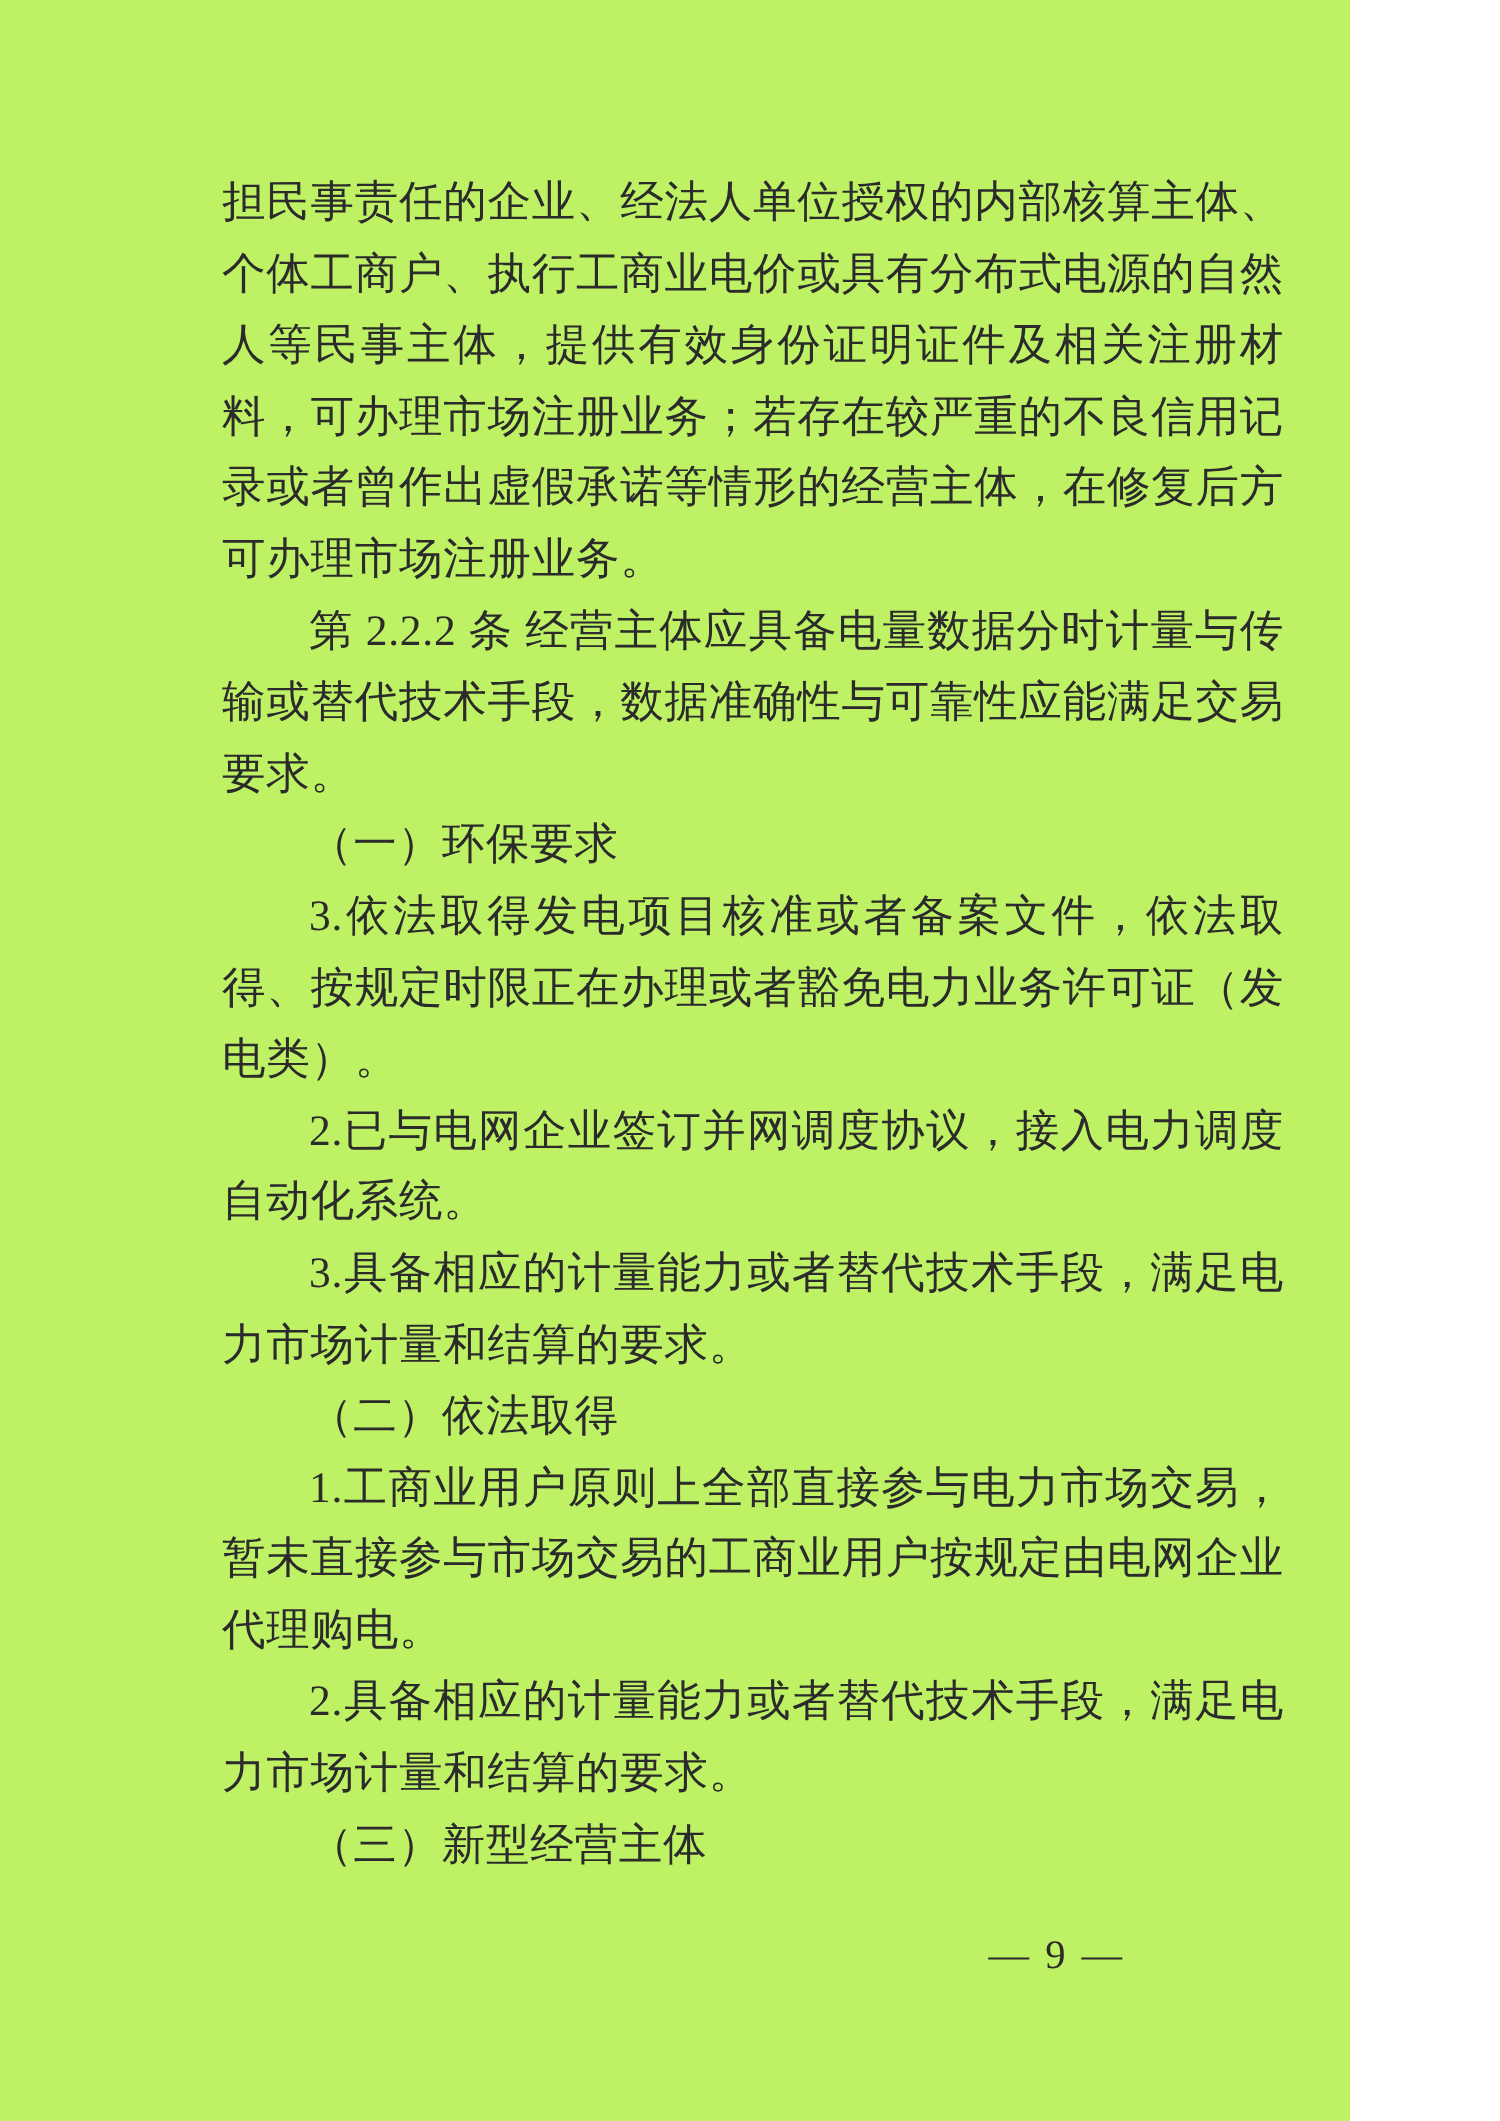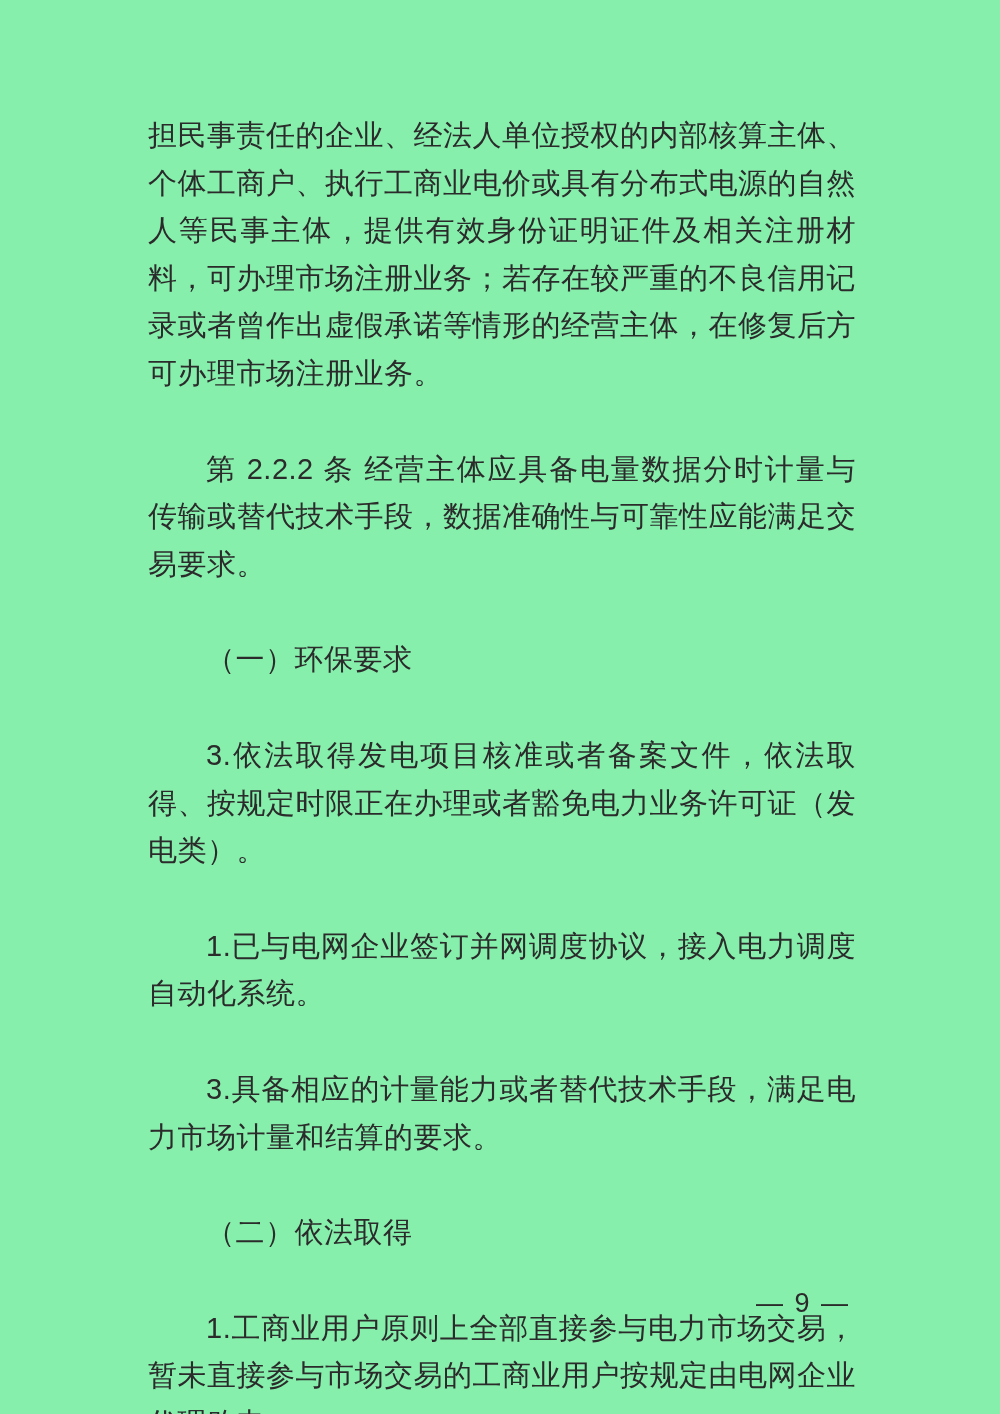--- a/index.html
+++ b/index.html
@@ -2,63 +2,63 @@
 <html><head>
 <meta charset="utf-8">
 <style>
   html, body {
     margin: 0;
     padding: 0;
     background: #ffffff;
   }
   .page {
     position: relative;
-    width: 1000px;
+    width: 900px;
     height: 1414px;
-    background: #86efac;
+    background: #bef264;
     overflow: hidden;
-    font-family: Liberation Sans, sans-serif;
+    font-family: Liberation Serif, serif;
   }
   .content {
     position: absolute;
     left: 148px;
     top: 112px;
     width: 708px;
   }
   .content p {
     margin: 0;
     padding: 0;
     font-size: 29px;
     line-height: 47.6px;
     color: #2b2b2b;
     text-align: justify;
     letter-spacing: 0.5px;
   }
   .content p.indent {
     text-indent: 58px;
-    margin-top: 48px;
   }
   .footer {
     position: absolute;
     right: 150px;
     top: 1288px;
     font-size: 27px;
     color: #2b2b2b;
     letter-spacing: 2px;
   }
 </style>
 </head>
 <body>
 
 <div class="page">
   <div class="content">
     <p>担民事责任的企业、经法人单位授权的内部核算主体、个体工商户、执行工商业电价或具有分布式电源的自然人等民事主体，提供有效身份证明证件及相关注册材料，可办理市场注册业务；若存在较严重的不良信用记录或者曾作出虚假承诺等情形的经营主体，在修复后方可办理市场注册业务。</p>
     <p class="indent">第 2.2.2 条  经营主体应具备电量数据分时计量与传输或替代技术手段，数据准确性与可靠性应能满足交易要求。</p>
     <p class="indent">（一）环保要求</p>
     <p class="indent">3.依法取得发电项目核准或者备案文件，依法取得、按规定时限正在办理或者豁免电力业务许可证（发电类）。</p>
-    <p class="indent">1.已与电网企业签订并网调度协议，接入电力调度自动化系统。</p>
+    <p class="indent">2.已与电网企业签订并网调度协议，接入电力调度自动化系统。</p>
     <p class="indent">3.具备相应的计量能力或者替代技术手段，满足电力市场计量和结算的要求。</p>
     <p class="indent">（二）依法取得</p>
     <p class="indent">1.工商业用户原则上全部直接参与电力市场交易，暂未直接参与市场交易的工商业用户按规定由电网企业代理购电。</p>
+    <p class="indent">2.具备相应的计量能力或者替代技术手段，满足电力市场计量和结算的要求。</p>
     <p class="indent">（三）新型经营主体</p>
   </div>
   <div class="footer">— 9 —</div>
 </div>
 
 </body></html>

